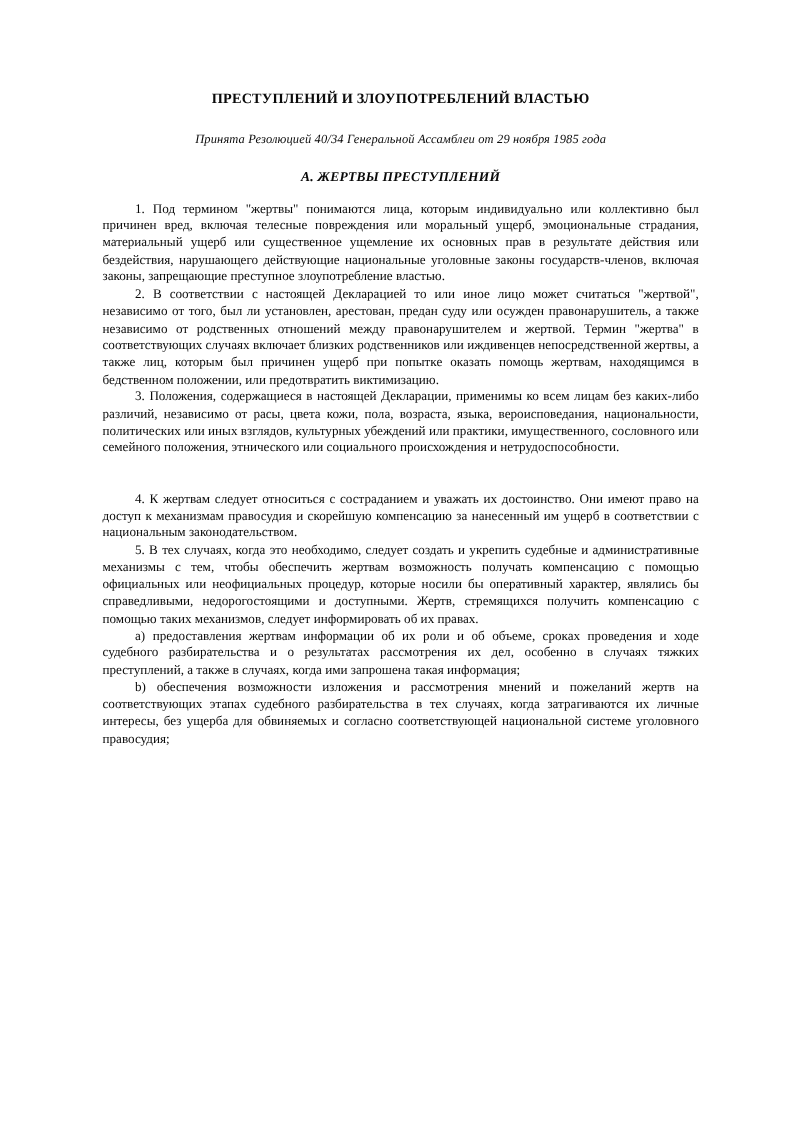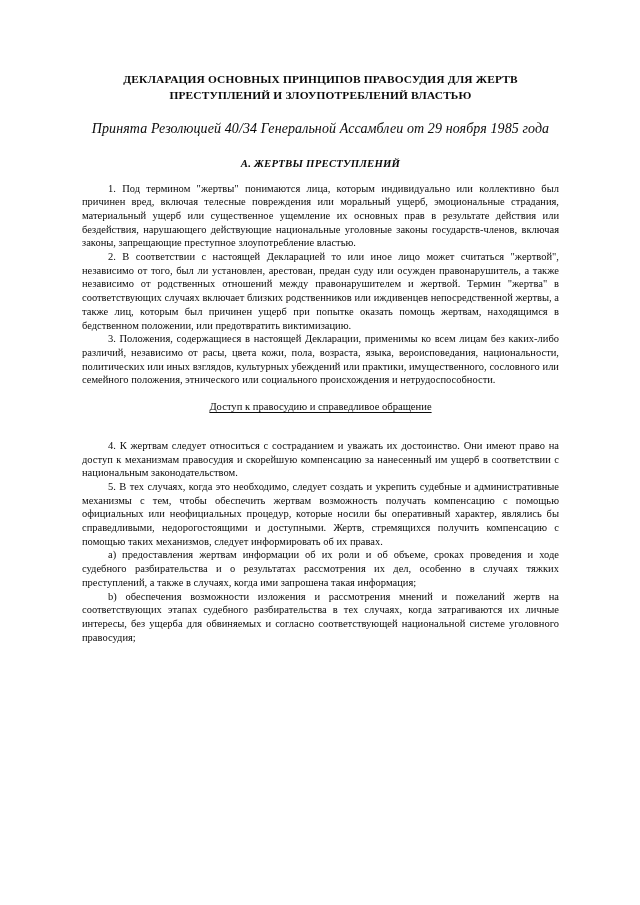--- a/index.html
+++ b/index.html
@@ -34,21 +34,21 @@
     font-size: 11.4px;
     font-weight: bold;
     text-align: center;
     line-height: 1.38;
     letter-spacing: 0.15px;
     margin: 0 14px;
   }
   .doc-title .tline { display: block; }
   .subtitle {
     margin-top: 17px;
-    font-size: 14px;
+    font-size: 10px;
     font-style: italic;
     text-align: center;
     letter-spacing: 0.1px;
     line-height: 1.3;
   }
   .section-head {
     margin-top: 18px;
     font-size: 10.8px;
     font-style: italic;
     font-weight: bold;
@@ -78,33 +78,31 @@
     margin-top: 27px;
   }
 </style>
 </head>
 <body>
 
 <div class="page">
   <div class="content">
 
     <div class="doc-title">
-      <span class="tline">ДЕКЛАРАЦИЯ ОСНОВНЫХ ПРИНЦИПОВ ПРАВОСУДИЯ ДЛЯ ЖЕРТВ</span>
       <span class="tline">ПРЕСТУПЛЕНИЙ И ЗЛОУПОТРЕБЛЕНИЙ ВЛАСТЬЮ</span>
     </div>
 
     <div class="subtitle">Принята Резолюцией 40/34 Генеральной Ассамблеи от 29 ноября 1985 года</div>
 
     <div class="section-head">А. ЖЕРТВЫ ПРЕСТУПЛЕНИЙ</div>
 
     <p class="para first">1. Под термином "жертвы" понимаются лица, которым индивидуально или коллективно был причинен вред, включая телесные повреждения или моральный ущерб, эмоциональные страдания, материальный ущерб или существенное ущемление их основных прав в результате действия или бездействия, нарушающего действующие национальные уголовные законы государств-членов, включая законы, запрещающие преступное злоупотребление властью.</p>
     <p class="para">2. В соответствии с настоящей Декларацией то или иное лицо может считаться "жертвой", независимо от того, был ли установлен, арестован, предан суду или осужден правонарушитель, а также независимо от родственных отношений между правонарушителем и жертвой. Термин "жертва" в соответствующих случаях включает близких родственников или иждивенцев непосредственной жертвы, а также лиц, которым был причинен ущерб при попытке оказать помощь жертвам, находящимся в бедственном положении, или предотвратить виктимизацию.</p>
     <p class="para">3. Положения, содержащиеся в настоящей Декларации, применимы ко всем лицам без каких-либо различий, независимо от расы, цвета кожи, пола, возраста, языка, вероисповедания, национальности, политических или иных взглядов, культурных убеждений или практики, имущественного, сословного или семейного положения, этнического или социального происхождения и нетрудоспособности.</p>
 
-    <div class="sub-head">Доступ к правосудию и справедливое обращение</div>
 
     <p class="para after-head">4. К жертвам следует относиться с состраданием и уважать их достоинство. Они имеют право на доступ к механизмам правосудия и скорейшую компенсацию за нанесенный им ущерб в соответствии с национальным законодательством.</p>
     <p class="para">5. В тех случаях, когда это необходимо, следует создать и укрепить судебные и административные механизмы с тем, чтобы обеспечить жертвам возможность получать компенсацию с помощью официальных или неофициальных процедур, которые носили бы оперативный характер, являлись бы справедливыми, недорогостоящими и доступными. Жертв, стремящихся получить компенсацию с помощью таких механизмов, следует информировать об их правах.</p>
 
     <p class="para">а) предоставления жертвам информации об их роли и об объеме, сроках проведения и ходе судебного разбирательства и о результатах рассмотрения их дел, особенно в случаях тяжких преступлений, а также в случаях, когда ими запрошена такая информация;</p>
     <p class="para">b) обеспечения возможности изложения и рассмотрения мнений и пожеланий жертв на соответствующих этапах судебного разбирательства в тех случаях, когда затрагиваются их личные интересы, без ущерба для обвиняемых и согласно соответствующей национальной системе уголовного правосудия;</p>
 
   </div>
 </div>
 

